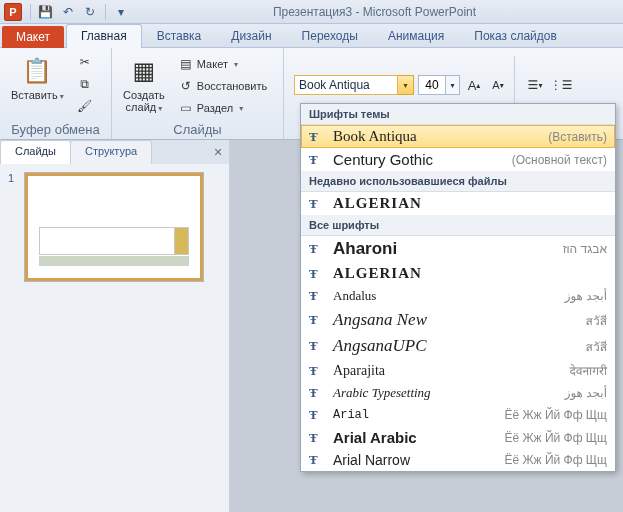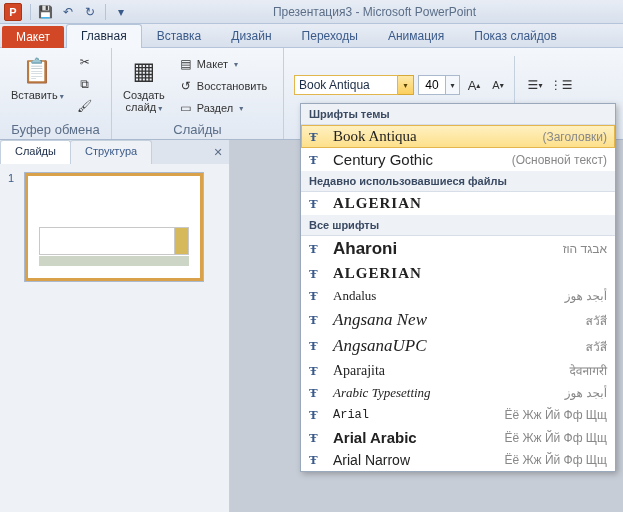--- a/index.html
+++ b/index.html
@@ -200,21 +200,21 @@
   </div>
   <div class="editor"></div>
 </div>
 
 <div class="font-dropdown">
   <div class="fd-scroll" id="fd-scroll">
       <div class="fd-header">Шрифты темы</div>
       <div class="fd-item sel">
         <div class="tt-ico">Ŧ</div>
         <div class="fd-name" style="font-family:'Book Antiqua','Palatino Linotype',serif;">Book Antiqua</div>
-        <div class="fd-side">(Заголовки)</div>
+        <div class="fd-side">(Вставить)</div>
       </div>
       <div class="fd-item">
         <div class="tt-ico">Ŧ</div>
         <div class="fd-name" style="font-family:'Century Gothic','Futura',sans-serif;">Century Gothic</div>
         <div class="fd-side">(Основной текст)</div>
       </div>
       <div class="fd-header">Недавно использовавшиеся файлы</div>
       <div class="fd-item">
         <div class="tt-ico">Ŧ</div>
         <div class="fd-name" style="font-family:'Wide Latin','Algerian',serif; font-weight:bold; letter-spacing:1px; font-variant:small-caps;">ALGERIAN</div>

